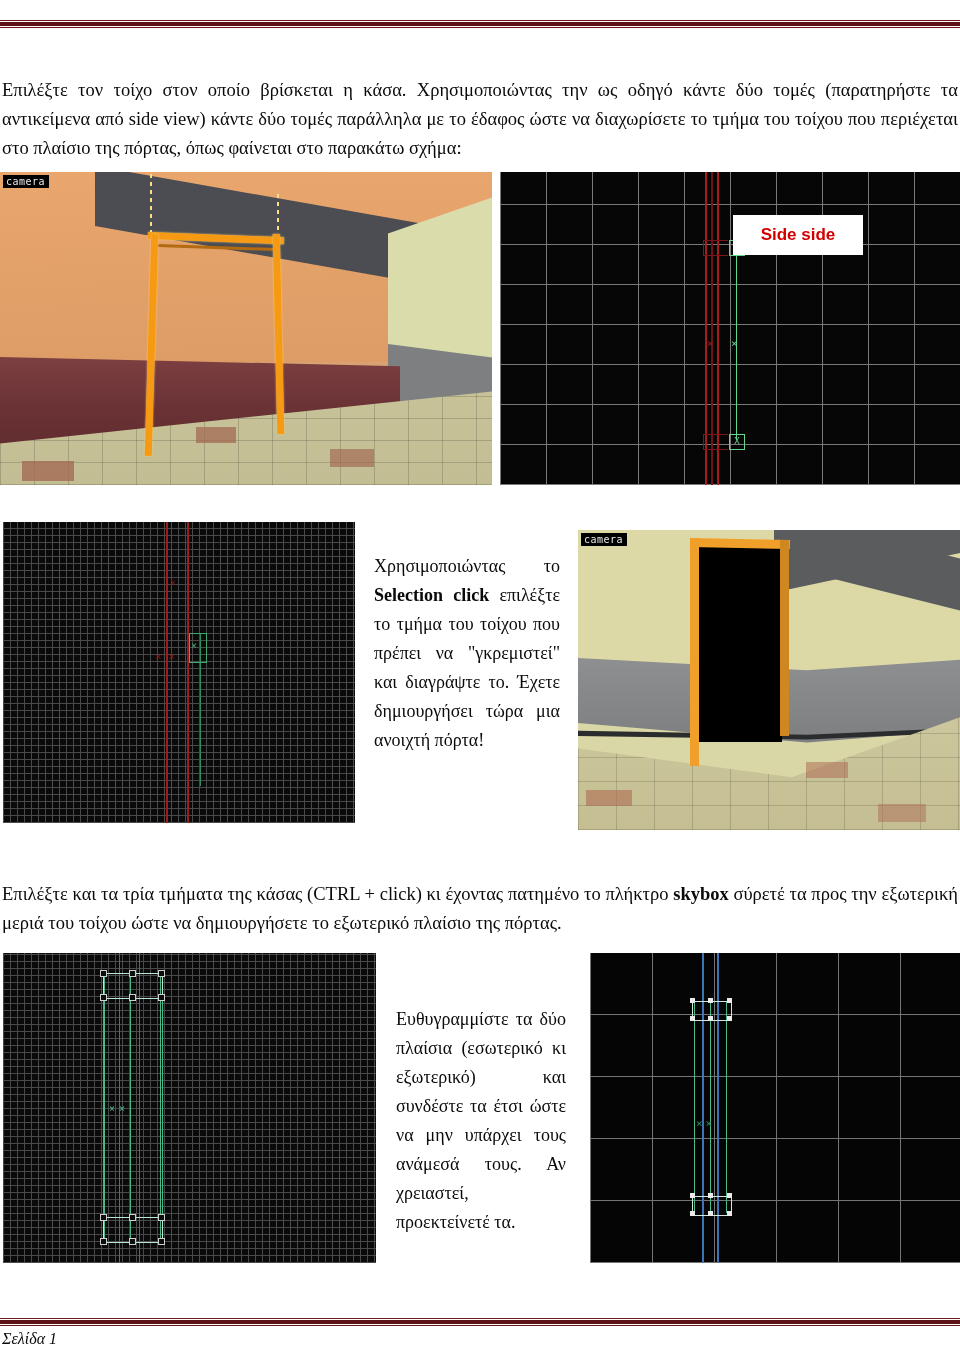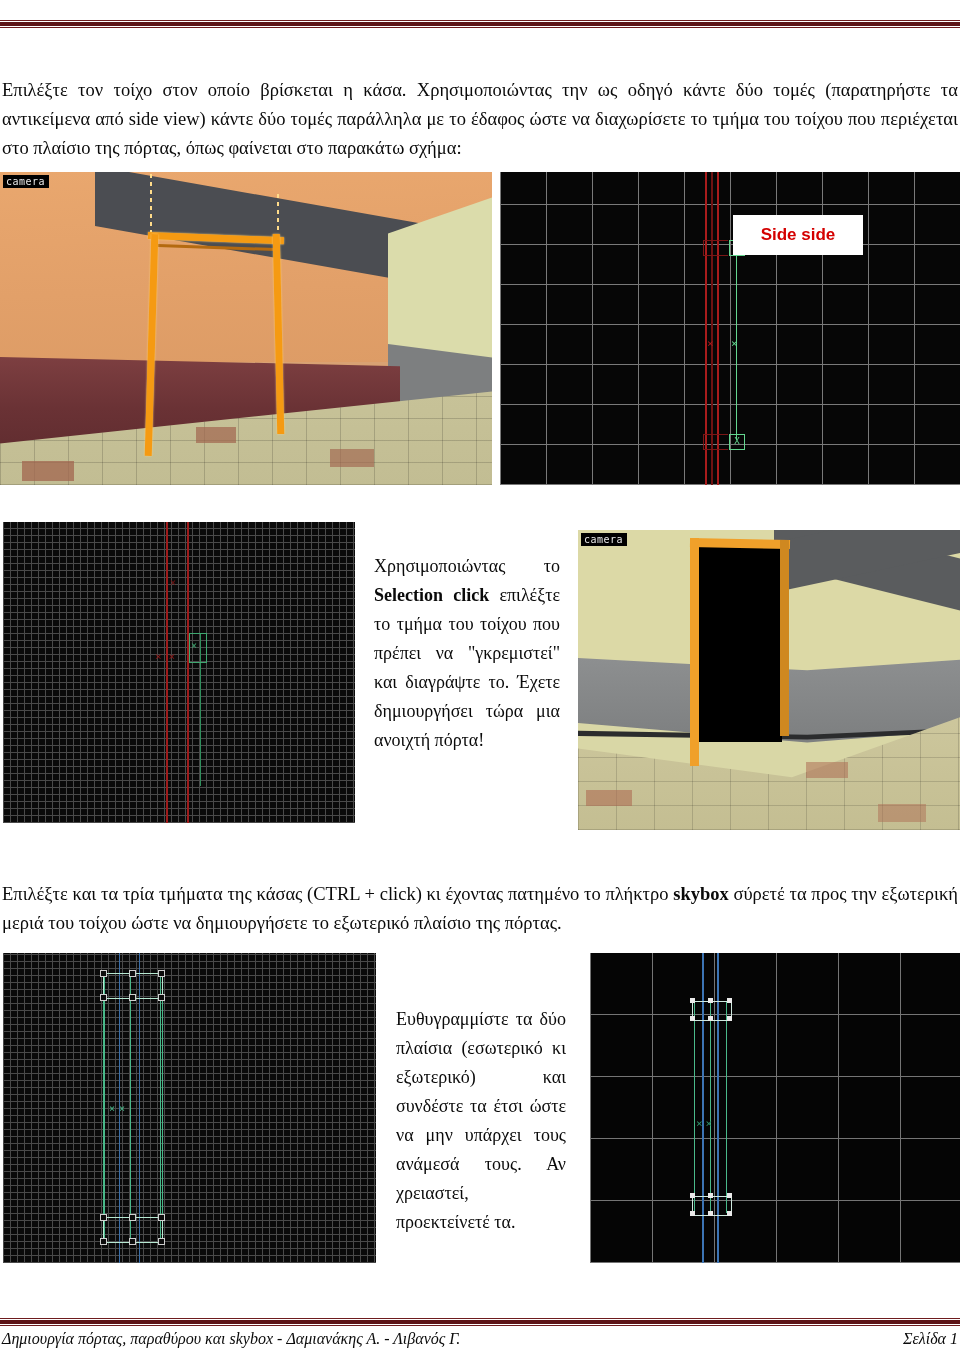--- a/index.html
+++ b/index.html
@@ -549,15 +549,14 @@
   <div class="hd" style="left:137px; top:258px;"></div>
   <div class="mx">××</div>
 </div>
 
 <div id="footer-rule">
   <div class="thin-top"></div>
   <div class="thick"></div>
   <div class="thin-bot"></div>
 </div>
 <div id="footer">
-  <span>Δημιουργία πόρτας, παραθύρου και skybox - Δαμιανάκης Α. - Λιβανός Γ.</span>
   <span>Σελίδα 1</span>
 </div>
 
 </body></html>

